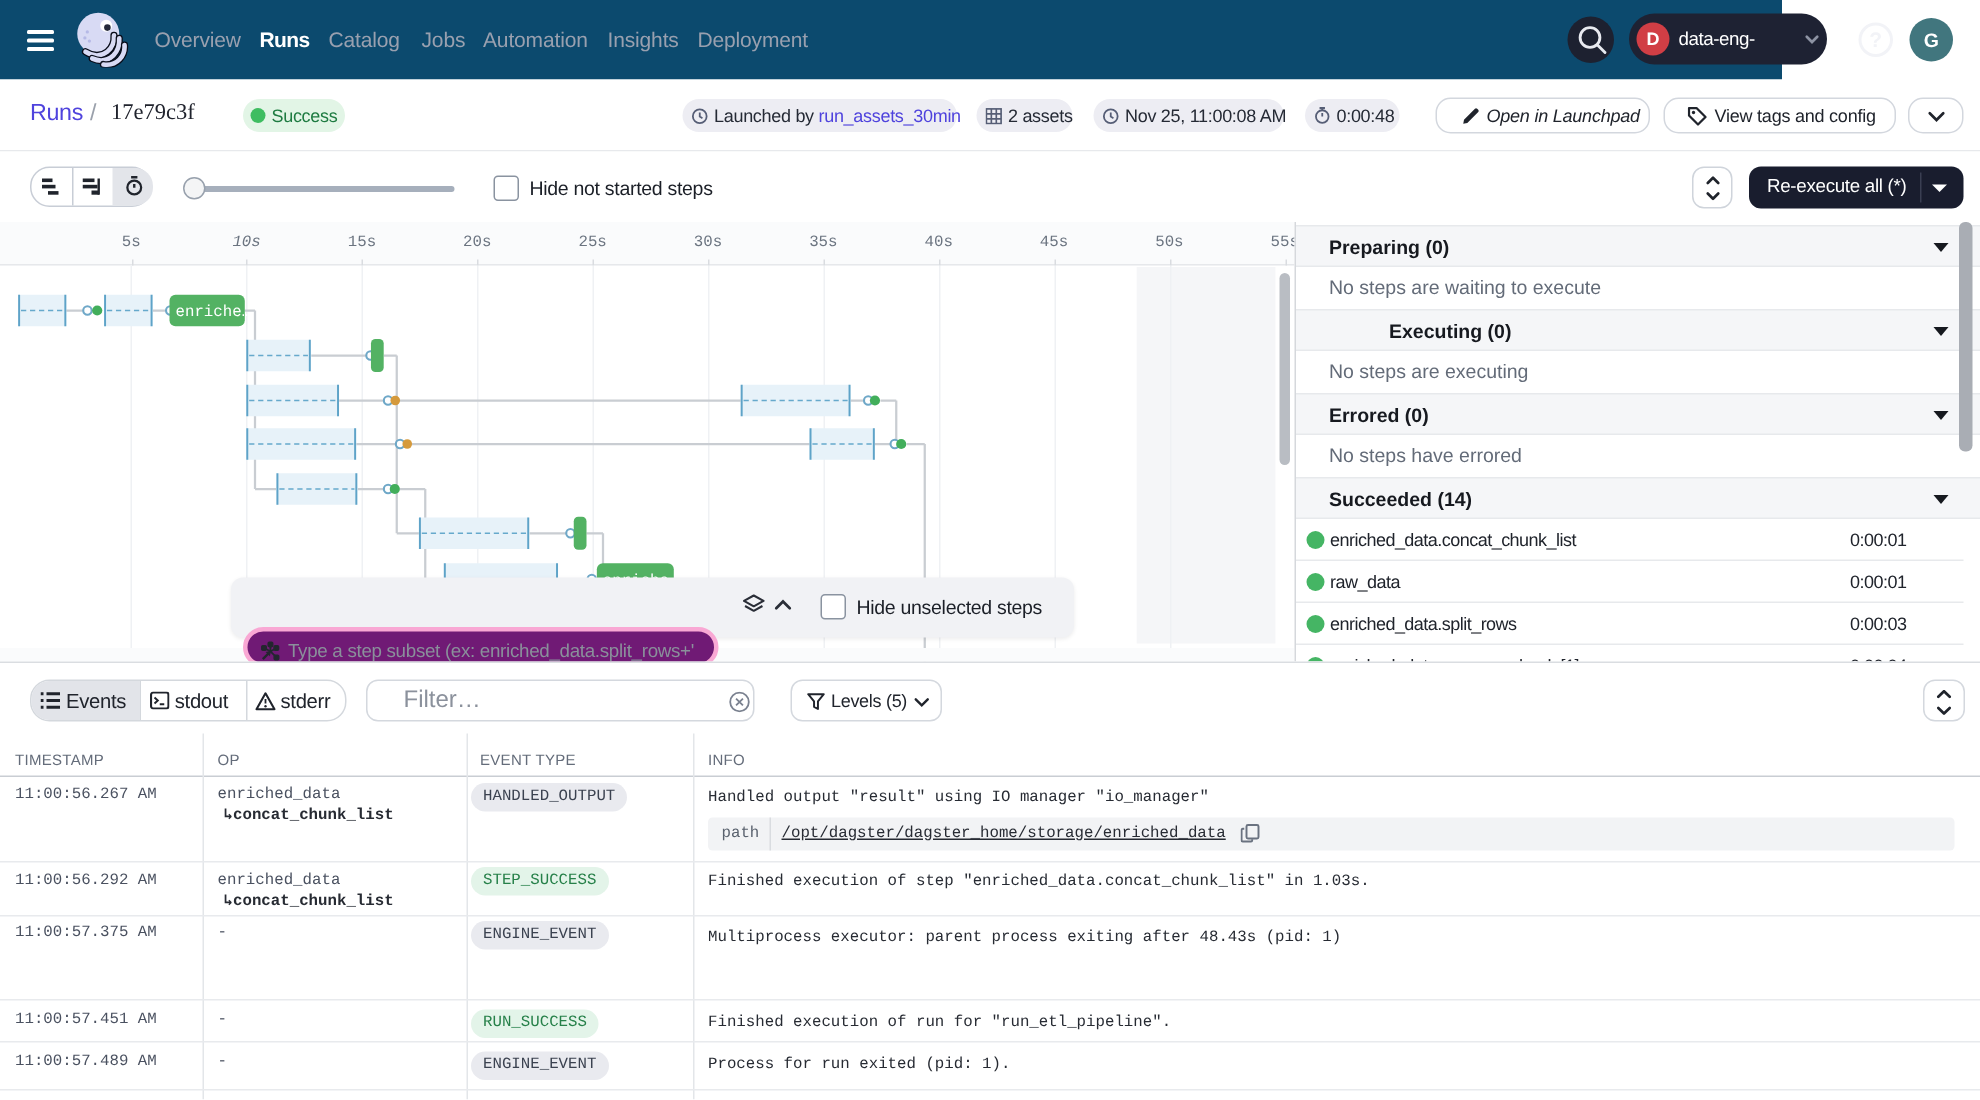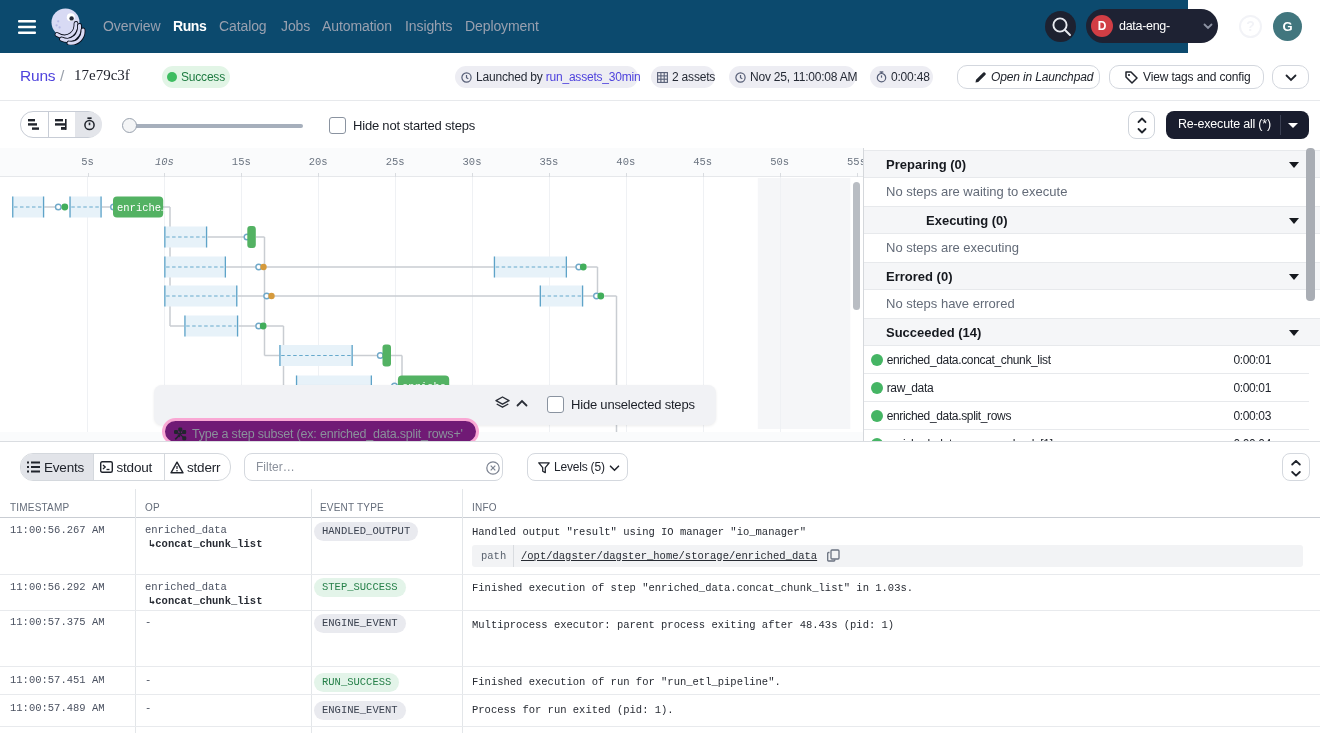--- a/index.html
+++ b/index.html
@@ -391,21 +391,21 @@
         </svg>
       <span class="abs" style="left:95.5px;top:0;line-height:27px;font-size:13.5px;letter-spacing:-0.2px;color:#20242c;">stdout</span>
       <svg class="abs" style="left:149px;top:6.5px;" width="14" height="13" viewBox="0 0 14 13">
           <path d="M7 1.2 L13 11.8 H1 Z" fill="none" stroke="#20242c" stroke-width="1.4" stroke-linejoin="round"></path>
           <line x1="7" y1="5" x2="7" y2="8" stroke="#20242c" stroke-width="1.2"></line>
           <circle cx="7" cy="9.8" r="0.8" fill="#20242c"></circle>
         </svg>
       <span class="abs" style="left:166px;top:0;line-height:27px;font-size:13.5px;letter-spacing:-0.2px;color:#20242c;">stderr</span>
     </div>
     <div class="abs" style="left:244px;top:12px;width:259px;height:28px;border:1px solid #d4d8de;border-radius:8px;background:#fff;">
-      <span class="abs" style="left:11px;top:0;line-height:26px;font-size:12px;color:#8b919c;text-align:right;">Filter…</span>
+      <span class="abs" style="left:24px;top:0;line-height:26px;font-size:16px;color:#8b919c;text-align:right;">Filter…</span>
       <svg class="abs" style="left:241px;top:6.5px;" width="14" height="14" viewBox="0 0 14 14">
           <circle cx="7" cy="7" r="6.2" fill="none" stroke="#7b8290" stroke-width="1.2"></circle>
           <path d="M4.7 4.7 L9.3 9.3 M9.3 4.7 L4.7 9.3" stroke="#7b8290" stroke-width="1.2"></path>
         </svg>
     </div>
     <div class="abs" style="left:527px;top:12px;width:101px;height:28px;border:1px solid #d4d8de;border-radius:8px;background:#fff;">
       <svg class="abs" style="left:10px;top:7.5px;" width="12" height="12" viewBox="0 0 12 12">
           <path d="M0.8 0.8 H11.2 L7.3 5.6 V10.6 L4.7 9.2 V5.6 Z" fill="none" stroke="#20242c" stroke-width="1.3" stroke-linejoin="round"></path>
         </svg>
       <span class="abs" style="left:26px;top:0;line-height:27px;font-size:12px;letter-spacing:-0.2px;color:#20242c;">Levels (5)</span>

